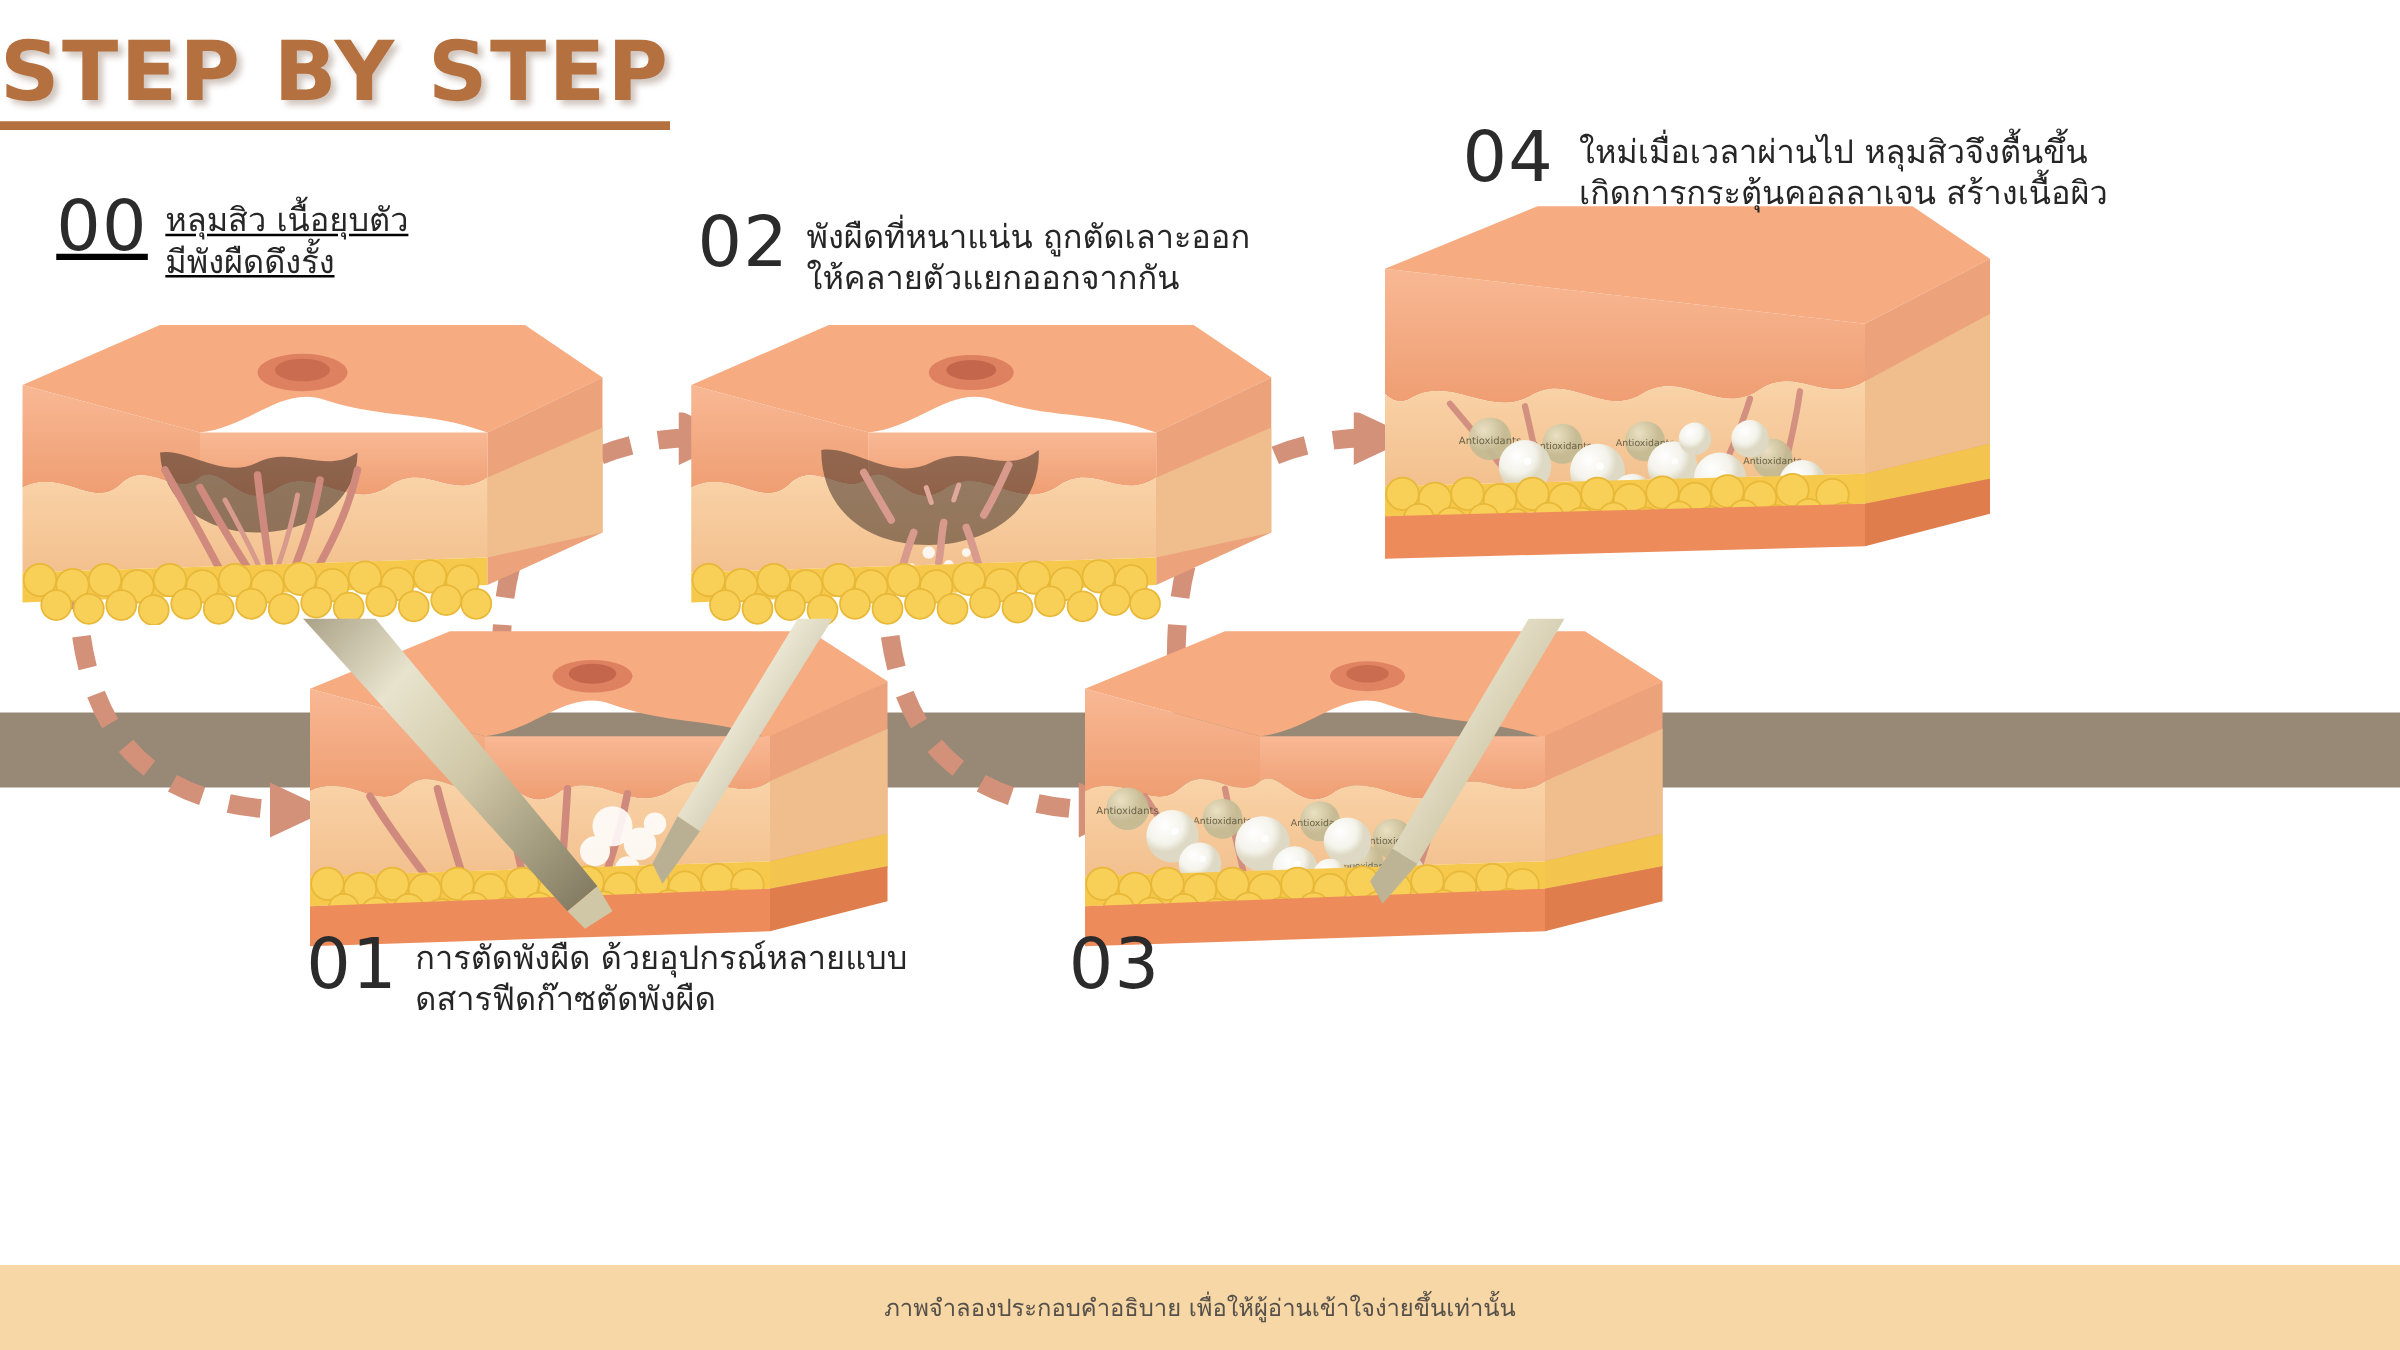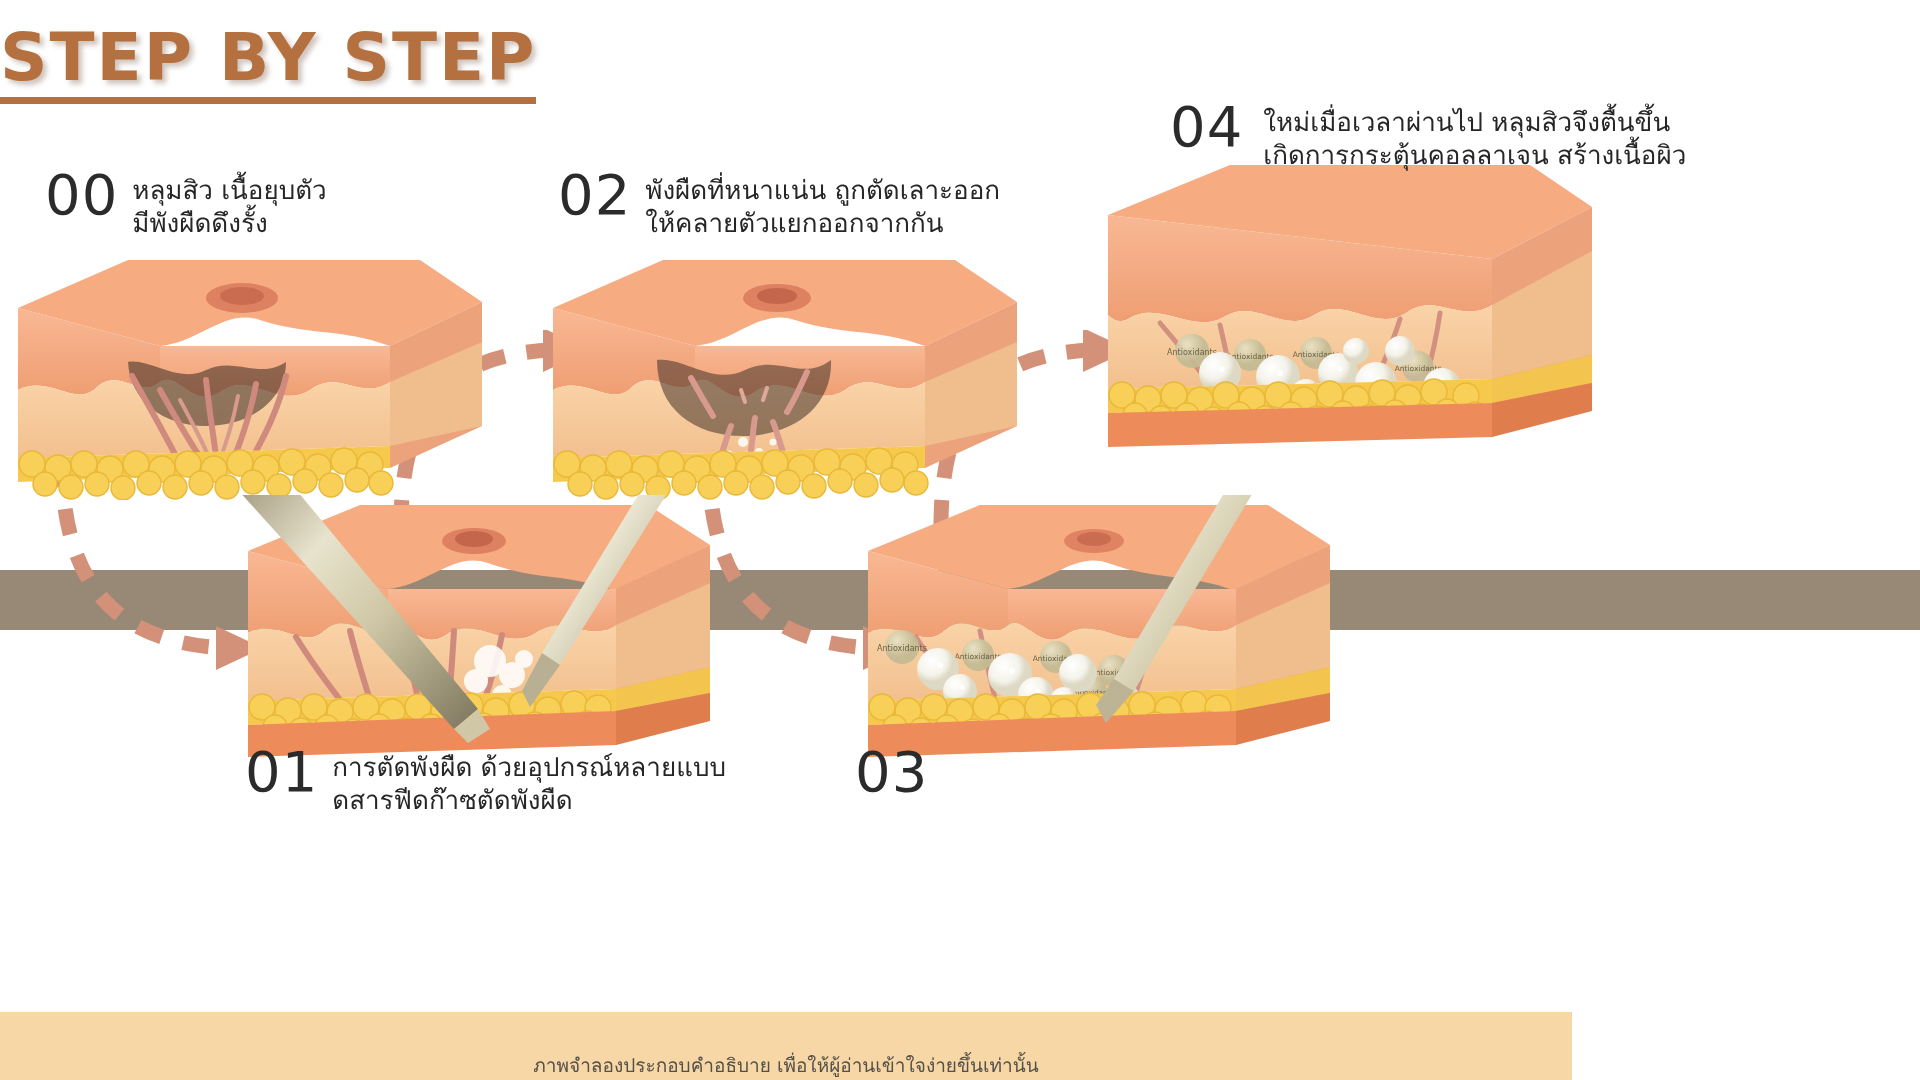--- a/index.html
+++ b/index.html
@@ -22,37 +22,37 @@
   }
 
   
   #band {
     position:absolute; left:0; top:570px; width:1920px; height:60px;
     background:#978976; z-index:1;
   }
 
   
   #footer {
-    position:absolute; left:0; bottom:0; width:1572px; height:68px;
+    position:absolute; left:0; bottom:0; width:1920px; height:68px;
     background:#f6d7a5; z-index:6;
-    display:flex; align-items:flex-end; justify-content:center;
+    display:flex; align-items:center; justify-content:center;
   }
   #footer-text { font-size:19px; color:#55504a; }
 
   
   .caption { position:absolute; display:flex; align-items:flex-start; gap:14px; z-index:5; }
   .step-num {
     font-size:56px; font-weight:400; color:#2b2b2b;
     line-height:0.95; letter-spacing:1px; white-space:nowrap;
     font-family:"DejaVu Sans","Liberation Sans",sans-serif;
   }
   .step-lines { padding-top:6px; }
   .step-line { font-size:26px; color:#262626; line-height:1.27; white-space:nowrap; }
 
-  #cap00 { left:45px;   top:168px; }
+  #cap00 { left:45px;   top:155px;text-decoration:underline; }
   #cap02 { left:558px;  top:168px; }
   #cap04 { left:1170px; top:100px;gap:20px; }
   #cap01 { left:245px;  top:745px; }
   #cap03 { left:855px;  top:745px; }
 
   
   .skin { position:absolute; z-index:3; }
   .skin svg { display:block; }
 
   #skin00 { left:10px;   top:250px; }

